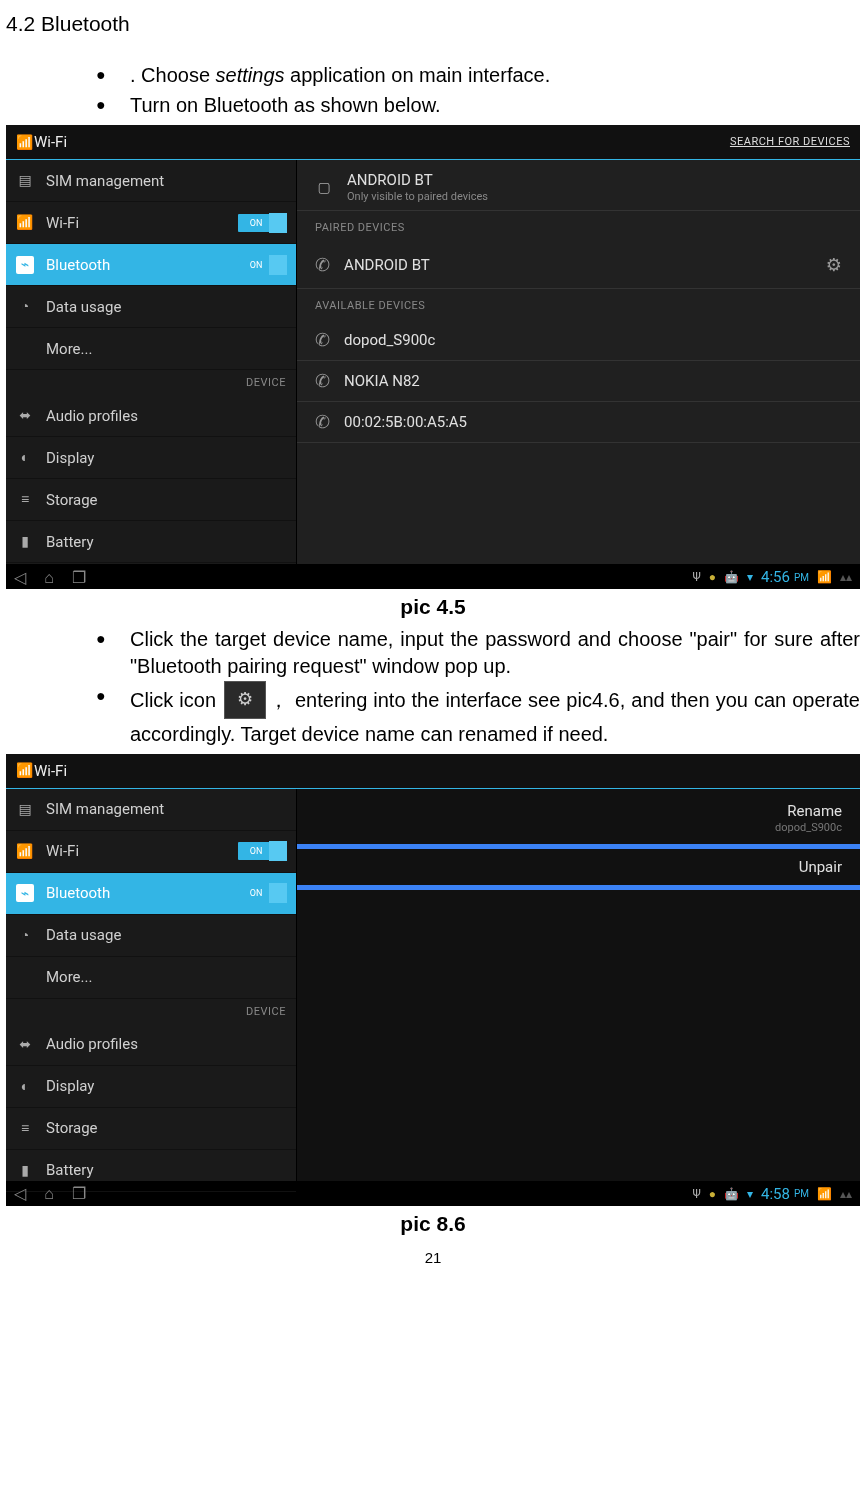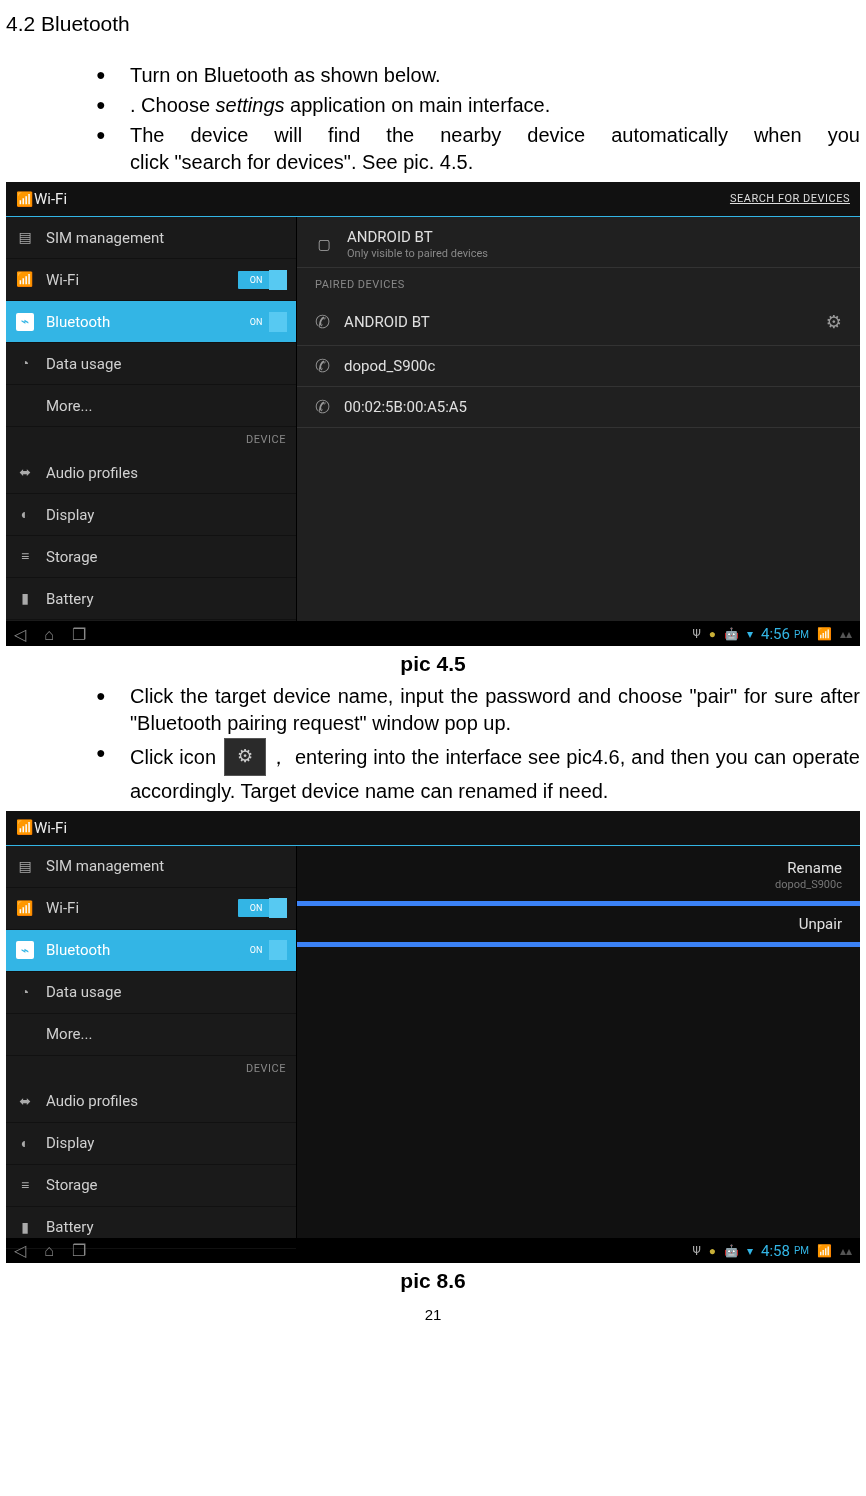--- a/index.html
+++ b/index.html
@@ -184,28 +184,24 @@
   }
   .opt-row .t1{color:#e0e0e0; font-size:15px;}
   .opt-row .t2{color:#777; font-size:11px;}
 </style>
 </head>
 <body>
 
 <div class="section-title">4.2 Bluetooth</div>
 
 <ul class="bullets">
-  <li><span>  Turn on Bluetooth as shown below.</span></li>
   <li>
     <span>. Choose </span><span class="italic">settings</span><span> application on main interface.</span>
   </li>
-  <li>
-    <div class="justify-wide">  The device will find the nearby device automatically when you</div>
-    <div>click "search for devices". See pic. 4.5.</div>
-  </li>
+  <li><span>  Turn on Bluetooth as shown below.</span></li>
 </ul>
 
 <div class="shot shot1">
   <div class="topbar">
     <span class="ico">📶</span>
     <span class="title">Wi-Fi</span>
     <span class="spacer"></span>
     <span class="search-dev">SEARCH FOR DEVICES</span>
   </div>
   <div class="body">
@@ -261,23 +257,28 @@
           <div>ANDROID BT</div>
           <span class="sub">Only visible to paired devices</span>
         </div>
       </div>
       <div class="rp-header">PAIRED DEVICES</div>
       <div class="rp-row">
         <span class="phone-ico"></span>
         <span>ANDROID BT</span>
         <span class="endico">⚙</span>
       </div>
+      <div class="rp-header">AVAILABLE DEVICES</div>
       <div class="rp-row short">
           <span class="phone-ico"></span>
           <span>dopod_S900c</span>
+        </div>
+      <div class="rp-row short">
+          <span class="phone-ico"></span>
+          <span>NOKIA N82</span>
         </div>
       <div class="rp-row short">
           <span class="phone-ico"></span>
           <span>00:02:5B:00:A5:A5</span>
         </div>
     </div>
   </div>
   <div class="navbar">
     <span class="navbtn">◁</span>
     <span class="navbtn">⌂</span>

